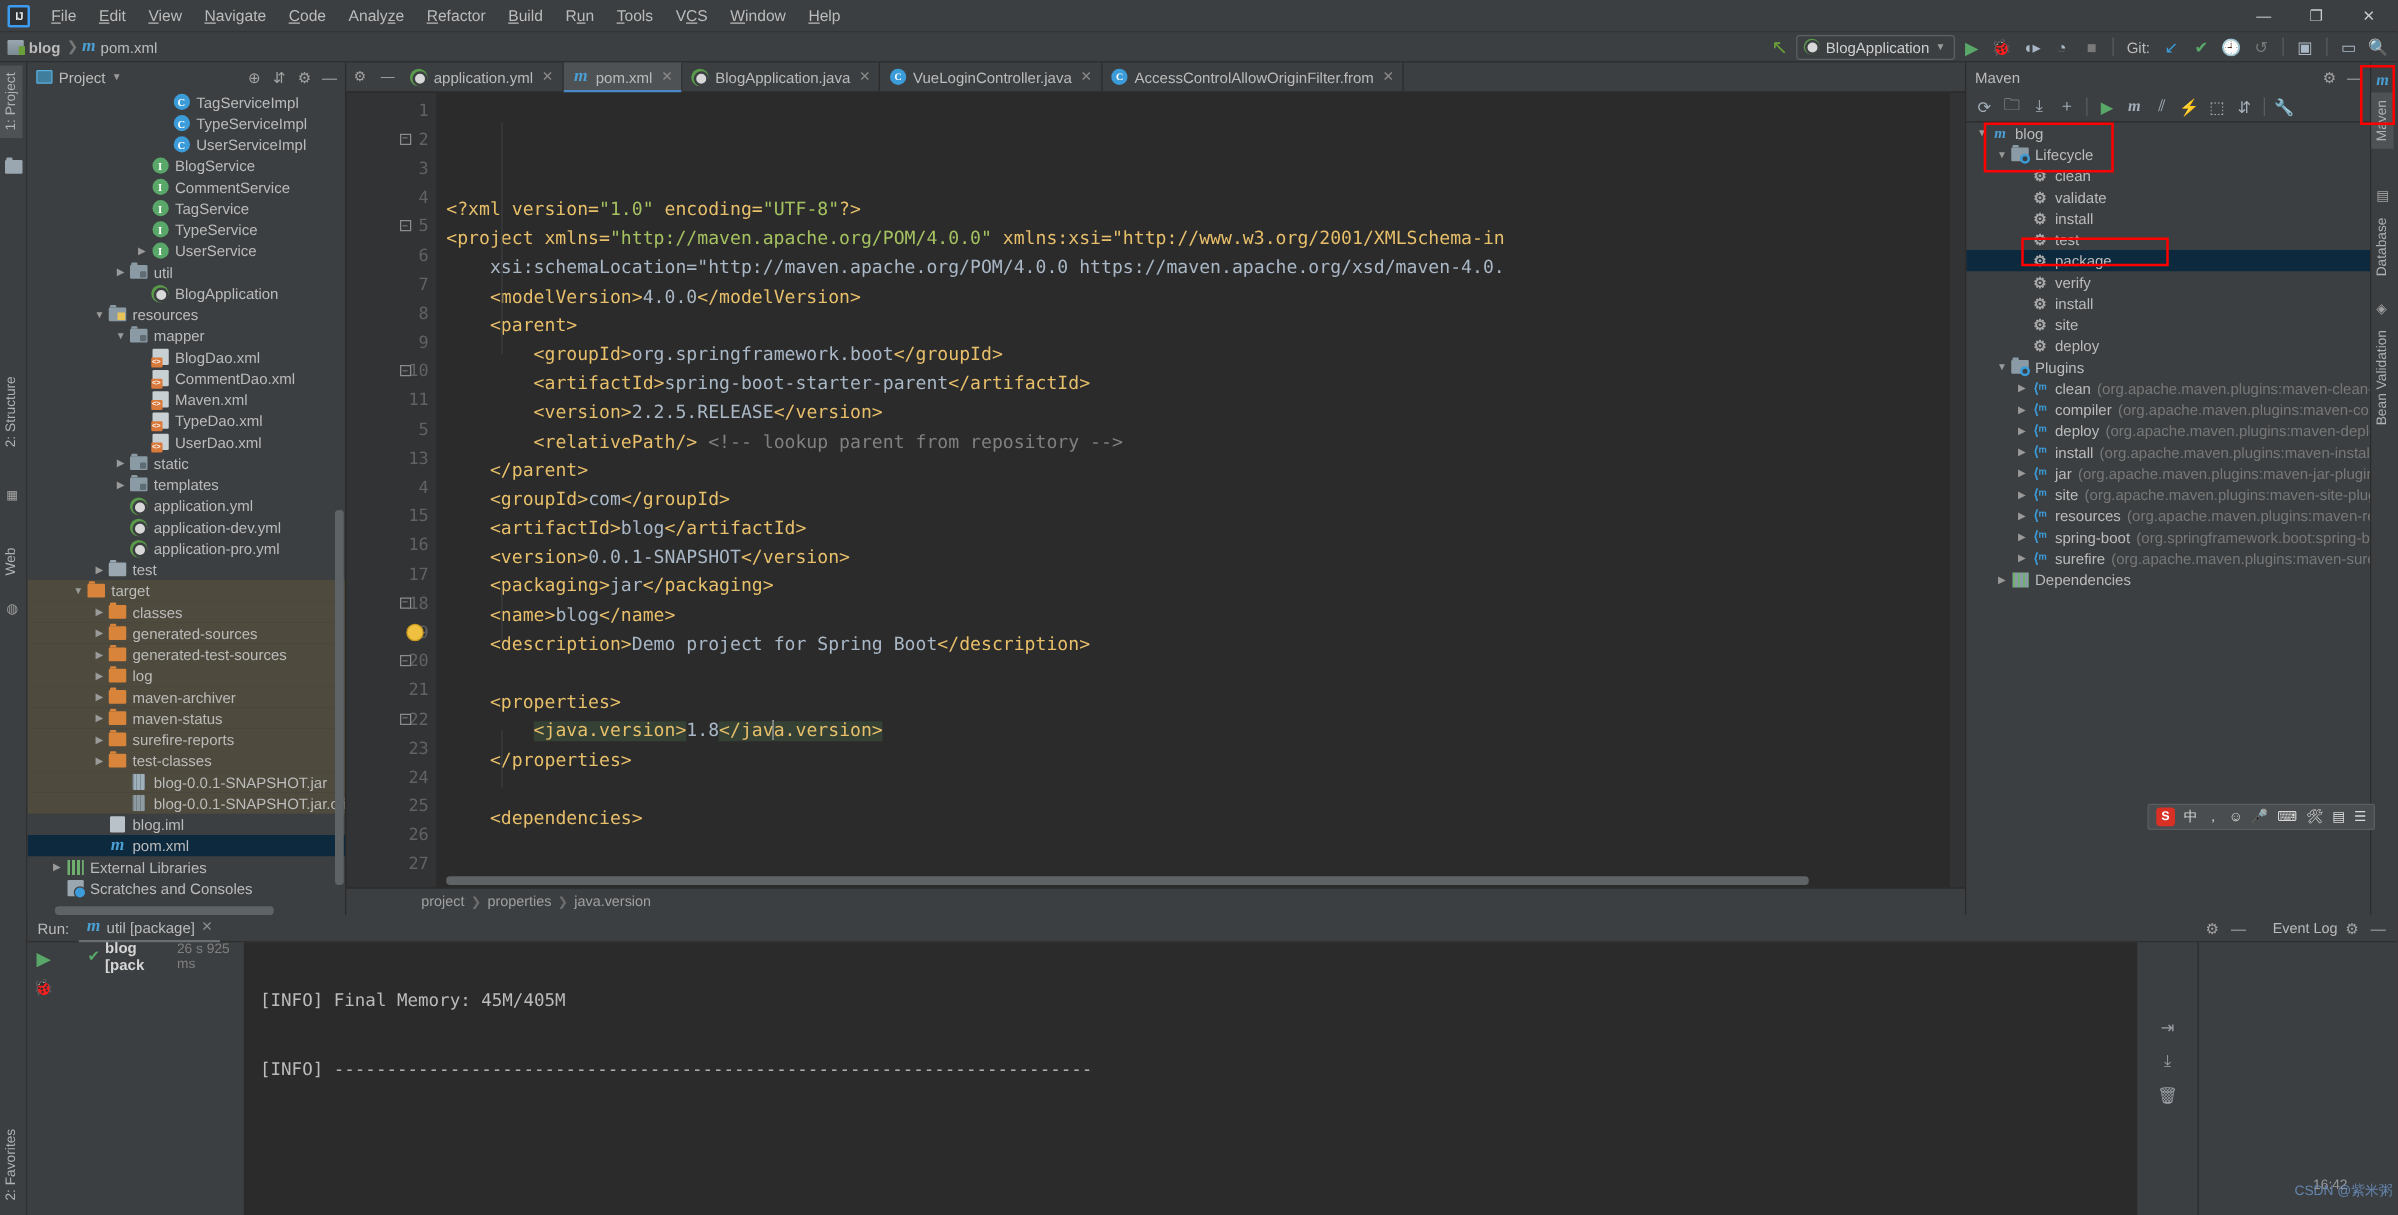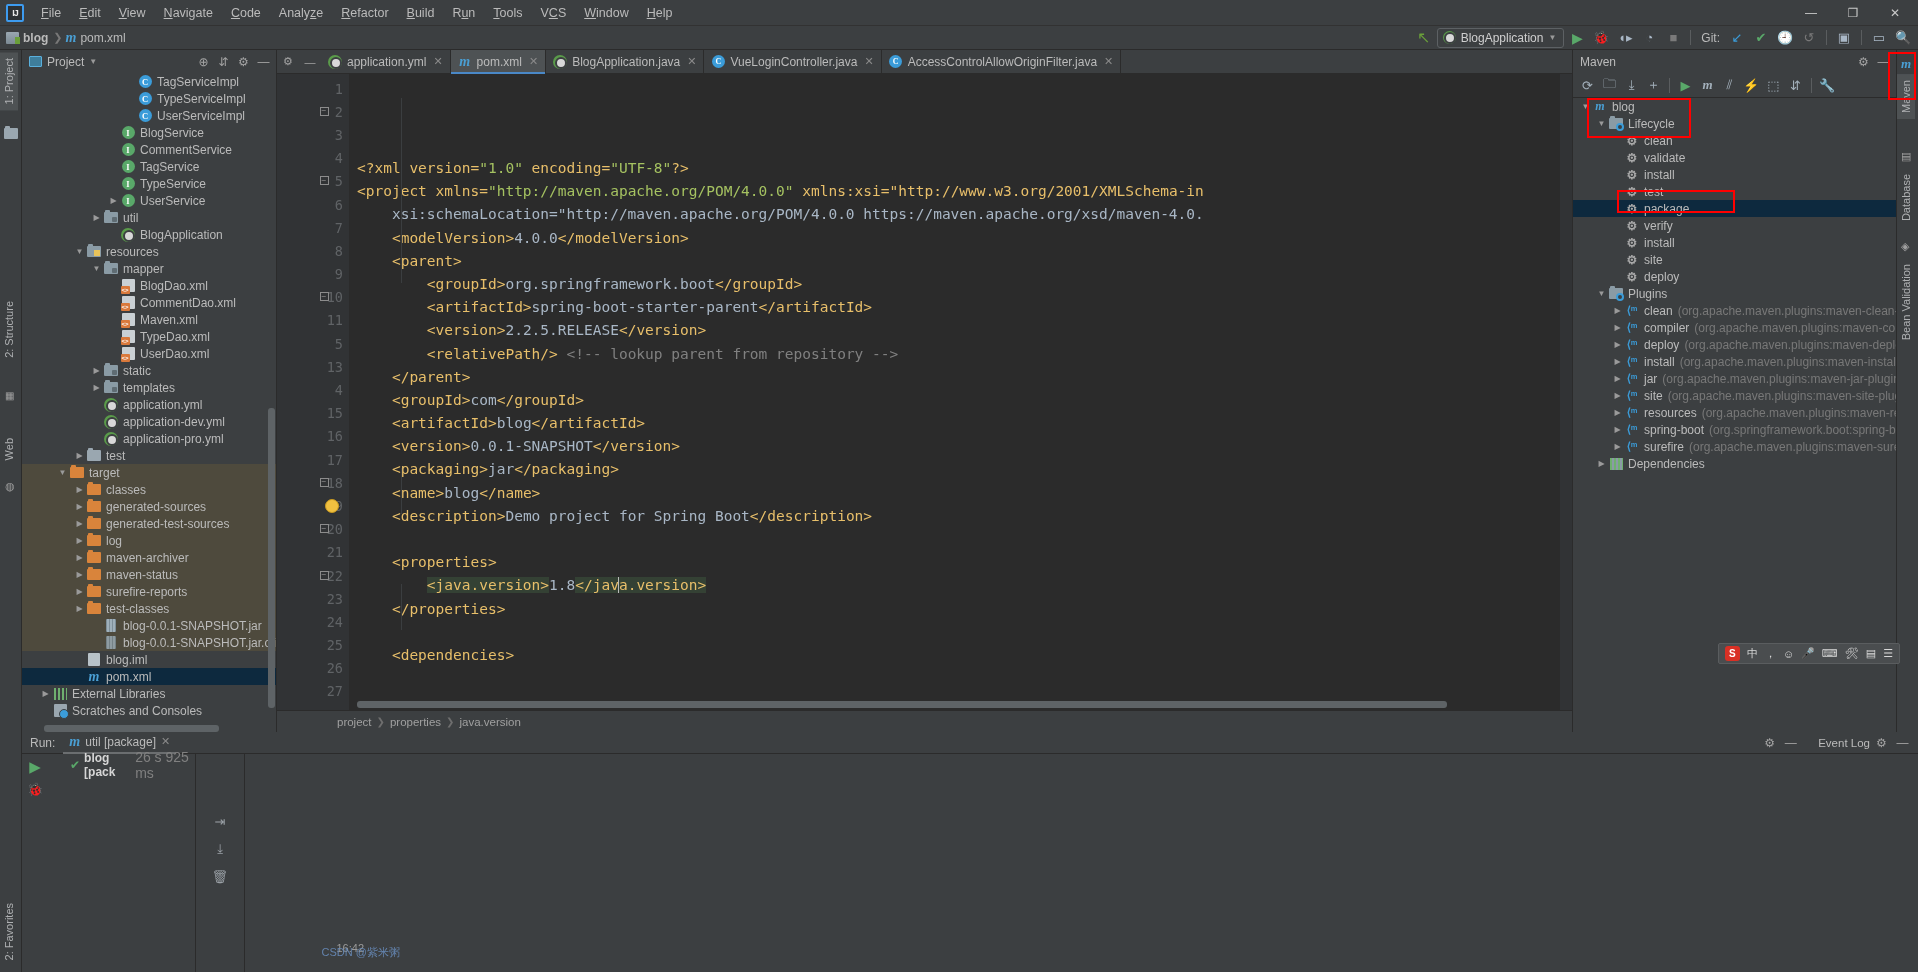--- a/index.html
+++ b/index.html
@@ -375,21 +375,21 @@
     display: flex; flex-direction: column; align-items: center; gap: 6px;
   }
   .rg-ic { color: #9aa0a6; font-size: 13px; }
   .run-tree {
     width: 148px; background: #3c3f41; padding-top: 2px;
     border-right: 1px solid #2b2b2b;
   }
   .rt-row { height: 17px; display: flex; align-items: center; gap: 4px; padding-left: 22px; font-size: 12px; }
   .check { color: #59a869; font-size: 12px; }
   .rt-name { color: #d6d6d6; font-weight: bold; font-size: 12px; }
-  .rt-time { color: #808080; font-size: 14px; }
+  .rt-time { color: #808080; font-size: 11px; }
   .console {
     flex: 1; background: #2b2b2b; padding: 4px 0 0 12px;
     font-family: "DejaVu Sans Mono", monospace; font-size: 14px;
     color: #bbbbbb; overflow: hidden; white-space: pre;
   }
   .cns-line { height: 23px; line-height: 23px; }
   .console-side {
     width: 48px; background: #3c3f41; display: flex;
     flex-direction: column; align-items: center; padding-top: 60px; gap: 12px;
   }
@@ -845,21 +845,21 @@
             <span class="ticon" style="width: 14px; margin: 0px;">
               <span class="javaic">C</span>
             </span>
             <span>VueLoginController.java</span>
             <span class="x">✕</span>
           </div>
           <div class="etab">
             <span class="ticon" style="width: 14px; margin: 0px;">
               <span class="javaic">C</span>
             </span>
-            <span>AccessControlAllowOriginFilter.java</span>
+            <span>AccessControlAllowOriginFilter.from</span>
             <span class="x">✕</span>
           </div>
         </div>
     </div>
 
     <div class="codearea">
       <div class="gutter" id="gutter">
           <div class="gline">1</div>
           <div class="gline">2</div>
           <div class="gline">3</div>
@@ -1157,20 +1157,24 @@
         <span class="rg-ic" style="color:#59a869;font-size:15px;">▶</span>
         <span class="rg-ic">🐞</span>
       </div>
       <div class="run-tree">
         <div class="rt-row">
           <span class="check">✔</span>
           <span class="rt-name">blog [pack</span>
           <span class="rt-time">26 s 925 ms</span>
         </div>
       </div>
+      <div class="console">
+        <div class="cns-line">[INFO] Final Memory: 45M/405M</div>
+        <div class="cns-line">[INFO] ------------------------------------------------------------------------</div>
+      </div>
       <div class="console-side">
         <span class="rg-ic">⇥</span>
         <span class="rg-ic">⤓</span>
         <span class="rg-ic">🗑</span>
       </div>
       <div class="eventlog">
         <span class="clock">16:42</span>
         <span class="csdn">CSDN @紫米粥</span>
       </div>
     </div>

